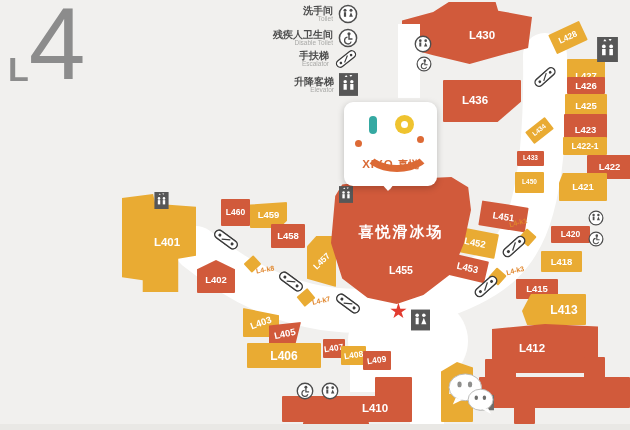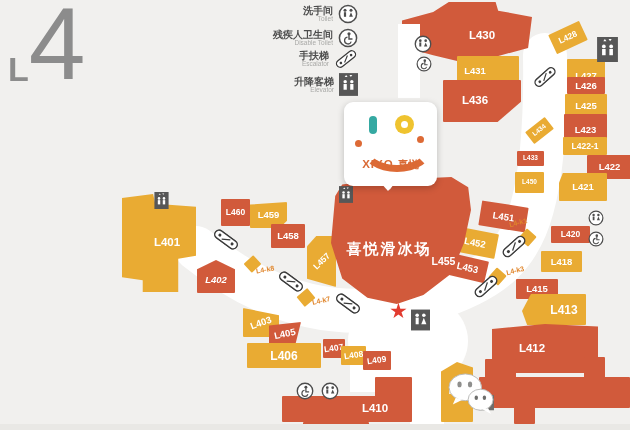--- a/index.html
+++ b/index.html
@@ -151,23 +151,20 @@
     <path d="M196 248 C 268 306, 345 326, 432 299 C 497 279, 520 252, 532 208 C 543 168, 546 118, 545 55" stroke="#ffffff" stroke-width="44" fill="none" stroke-linecap="round"></path>
     <rect x="350" y="292" width="100" height="100" fill="#ffffff"></rect>
     <rect x="410" y="350" width="34" height="78" fill="#ffffff"></rect>
     <ellipse cx="408" cy="341" rx="60" ry="50" fill="#ffffff"></ellipse>
   </svg>
 
   <div class="blk red" style="left:402px;top:2px;width:130px;height:62px;padding-left:30px;padding-top:6px;clip-path:polygon(0 30%,24% 16%,36% 0,72% 0,74% 14%,100% 24%,97% 74%,52% 100%,24% 86%,0 72%);">
       <span class="lbl f11">L430</span>
     </div>
   <div class="notch" style="left:398px;top:24px;width:22px;height:74px;"></div>
-  <div class="blk yel" style="left:457px;top:56px;width:62px;height:30px;padding-right:26px;">
-      <span class="lbl f9">L431</span>
-    </div>
   <div class="blk red" style="left:443px;top:80px;width:78px;height:42px;padding-right:14px;clip-path:polygon(0 0,100% 0,100% 52%,70% 100%,0 100%);">
       <span class="lbl f11">L436</span>
     </div>
   <div class="blk yel" style="left:551px;top:27px;width:34px;height:21px;transform:rotate(-25deg);">
       <span class="lbl f8">L428</span>
     </div>
   <div class="blk yel" style="left:567px;top:59px;width:38px;height:34px;">
       <span class="lbl f9">L427</span>
     </div>
   <div class="blk red" style="left:567px;top:77px;width:38px;height:17px;">
@@ -232,25 +229,25 @@
     </div>
   <div class="blk yel" style="left:250px;top:202px;width:37px;height:26px;clip-path:polygon(0 10%,100% 0,100% 72%,80% 100%,0 100%);">
       <span class="lbl f9">L459</span>
     </div>
   <div class="blk red" style="left:271px;top:224px;width:34px;height:24px;">
       <span class="lbl f9">L458</span>
     </div>
   <div class="blk yel" style="left:307px;top:236px;width:29px;height:51px;clip-path:polygon(32% 0,100% 0,100% 100%,0 84%,0 20%);">
       <span class="lbl f8" style="transform:rotate(-45deg);">L457</span>
     </div>
-  <div class="blk red" style="left:197px;top:260px;width:38px;height:33px;padding-top:6px;clip-path:polygon(50% 0,100% 28%,100% 100%,0 100%,0 28%);font-style:italic;">
+  <div class="blk red" style="left:197px;top:260px;width:38px;height:33px;padding-top:6px;clip-path:polygon(50% 0,100% 28%,100% 100%,0 100%,0 28%);">
       <span class="lbl f9">L402</span>
     </div>
 
-  <div class="blk red" style="left:331px;top:177px;width:140px;height:127px;flex-direction:row;padding-top:18px;clip-path:polygon(3% 15%,8% 6%,34% 2%,42% 10%,47% 2%,86% 0,98% 8%,100% 26%,95% 52%,86% 76%,66% 93%,47% 100%,26% 95%,8% 80%,0 52%);">
+  <div class="blk red" style="left:331px;top:177px;width:140px;height:127px;flex-direction:column;padding-top:18px;clip-path:polygon(3% 15%,8% 6%,34% 2%,42% 10%,47% 2%,86% 0,98% 8%,100% 26%,95% 52%,86% 76%,66% 93%,47% 100%,26% 95%,8% 80%,0 52%);">
     <span class="rink-name">喜悦滑冰场</span>
     <span class="rink-unit">L455</span>
   </div>
 
   <div class="blk yel" style="left:243px;top:308px;width:36px;height:29px;clip-path:polygon(0 0,100% 25%,100% 100%,0 100%);">
       <span class="lbl f9" style="transform:rotate(-20deg);">L403</span>
     </div>
   <div class="blk red" style="left:269px;top:322px;width:32px;height:23px;clip-path:polygon(0 15%,100% 0,82% 100%,0 100%);">
       <span class="lbl f9" style="transform:rotate(-12deg);">L405</span>
     </div>

